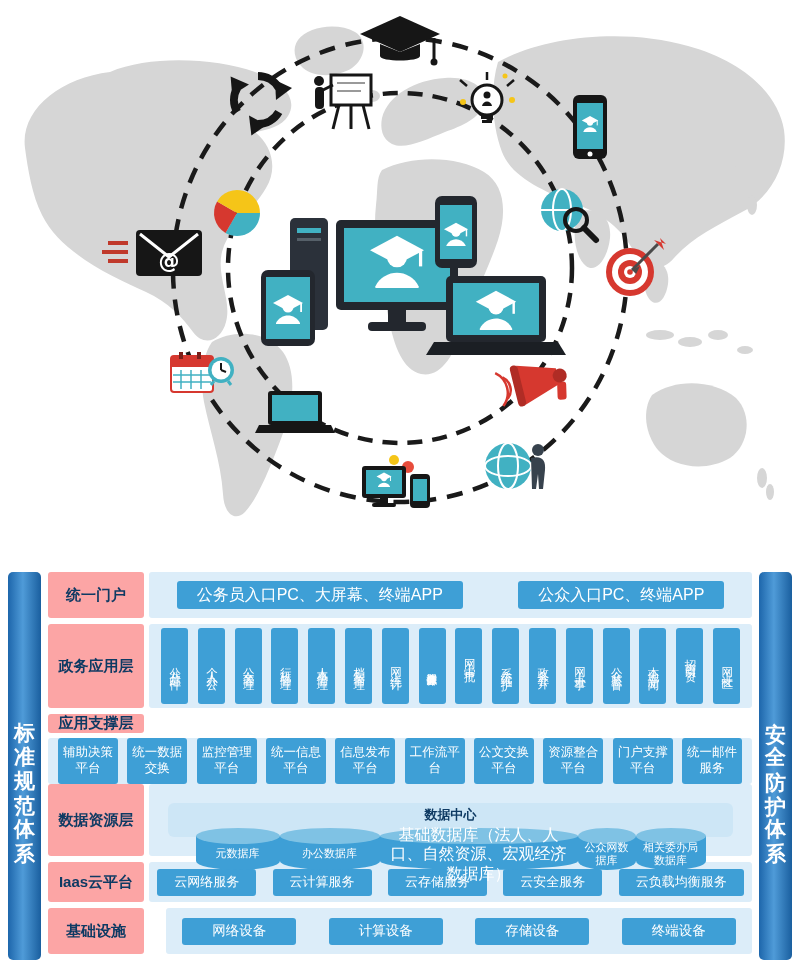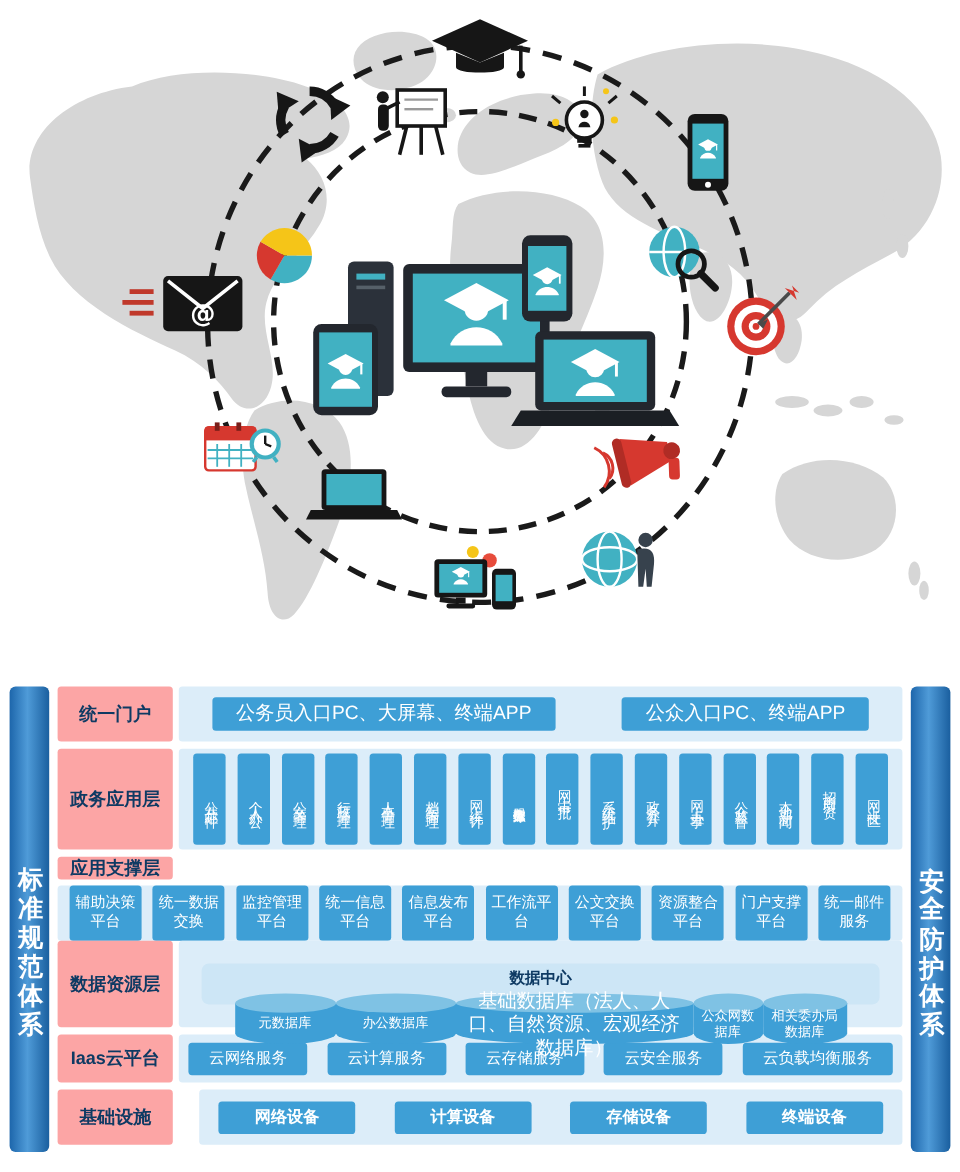--- a/index.html
+++ b/index.html
@@ -59,21 +59,21 @@
          border-radius:0 0 50% 50% / 0 0 9px 9px; height:34px; margin-top:8px; line-height:1.2; padding:3px 4px 1px 4px; }
   .cyl::before { content:""; position:absolute; top:-8px; left:0; width:100%; height:16px;
                  background:#7fc2e4; border-radius:50%; }
   .cyl span { position:relative; }
   .c0 { width:84px; }  .c1 { width:100px; }
   .c2 { width:198px; font-size:16px; padding:3px 10px 1px 10px; }
   .c3 { width:58px; }  .c4 { width:70px; }
 
   .iaas-content { justify-content:space-around; }
   .ibox { font-size:13px; padding:4px 17px; height:27px; }
-  .infra-content { justify-content:space-around;font-weight:bold; }
+  .infra-content { justify-content:space-around; }
   .fbox { font-size:13.5px; padding:4px 30px; height:27px; }
 </style>
 </head>
 <body>
 
 <div class="map-section">
 <svg width="800" height="566" viewBox="0 0 800 566">
   <defs>
     <g id="grad">
       <circle cx="0" cy="3" r="5.5" fill="#fff"></circle>

